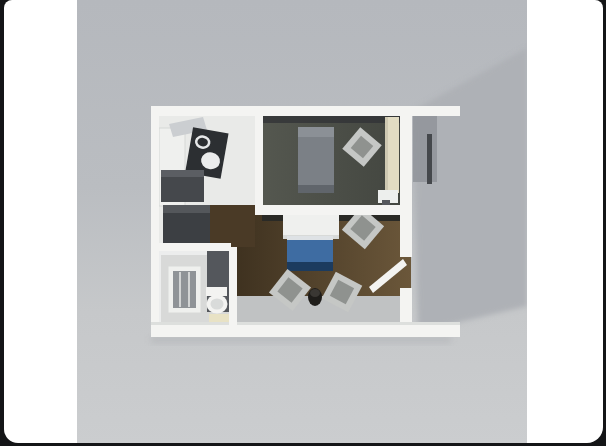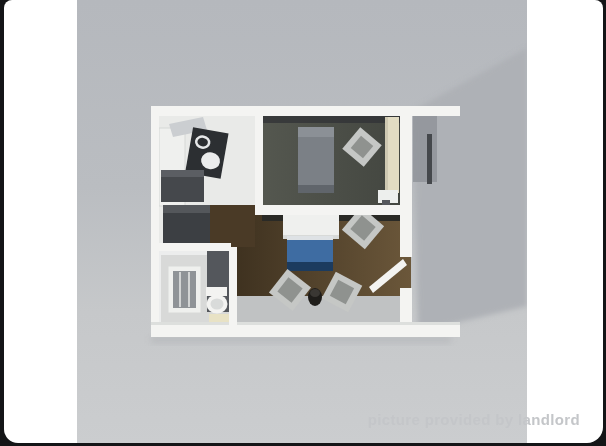--- a/index.html
+++ b/index.html
@@ -136,15 +136,14 @@
           <rect class="wall" x="152" y="247" width="8" height="83"></rect>
         </g>
 
         <g>
           <rect x="336" y="116" width="24" height="66" fill="#90949a" opacity="0.85"></rect>
           <rect x="350" y="134" width="5" height="50" fill="#45484c"></rect>
         </g>
       </svg>
     </div>
 
-    <span class="watermark" style="color: rgb(196, 198, 201);">picture provided by landlord</span>
   </div>
 </div>
 
 </body></html>

